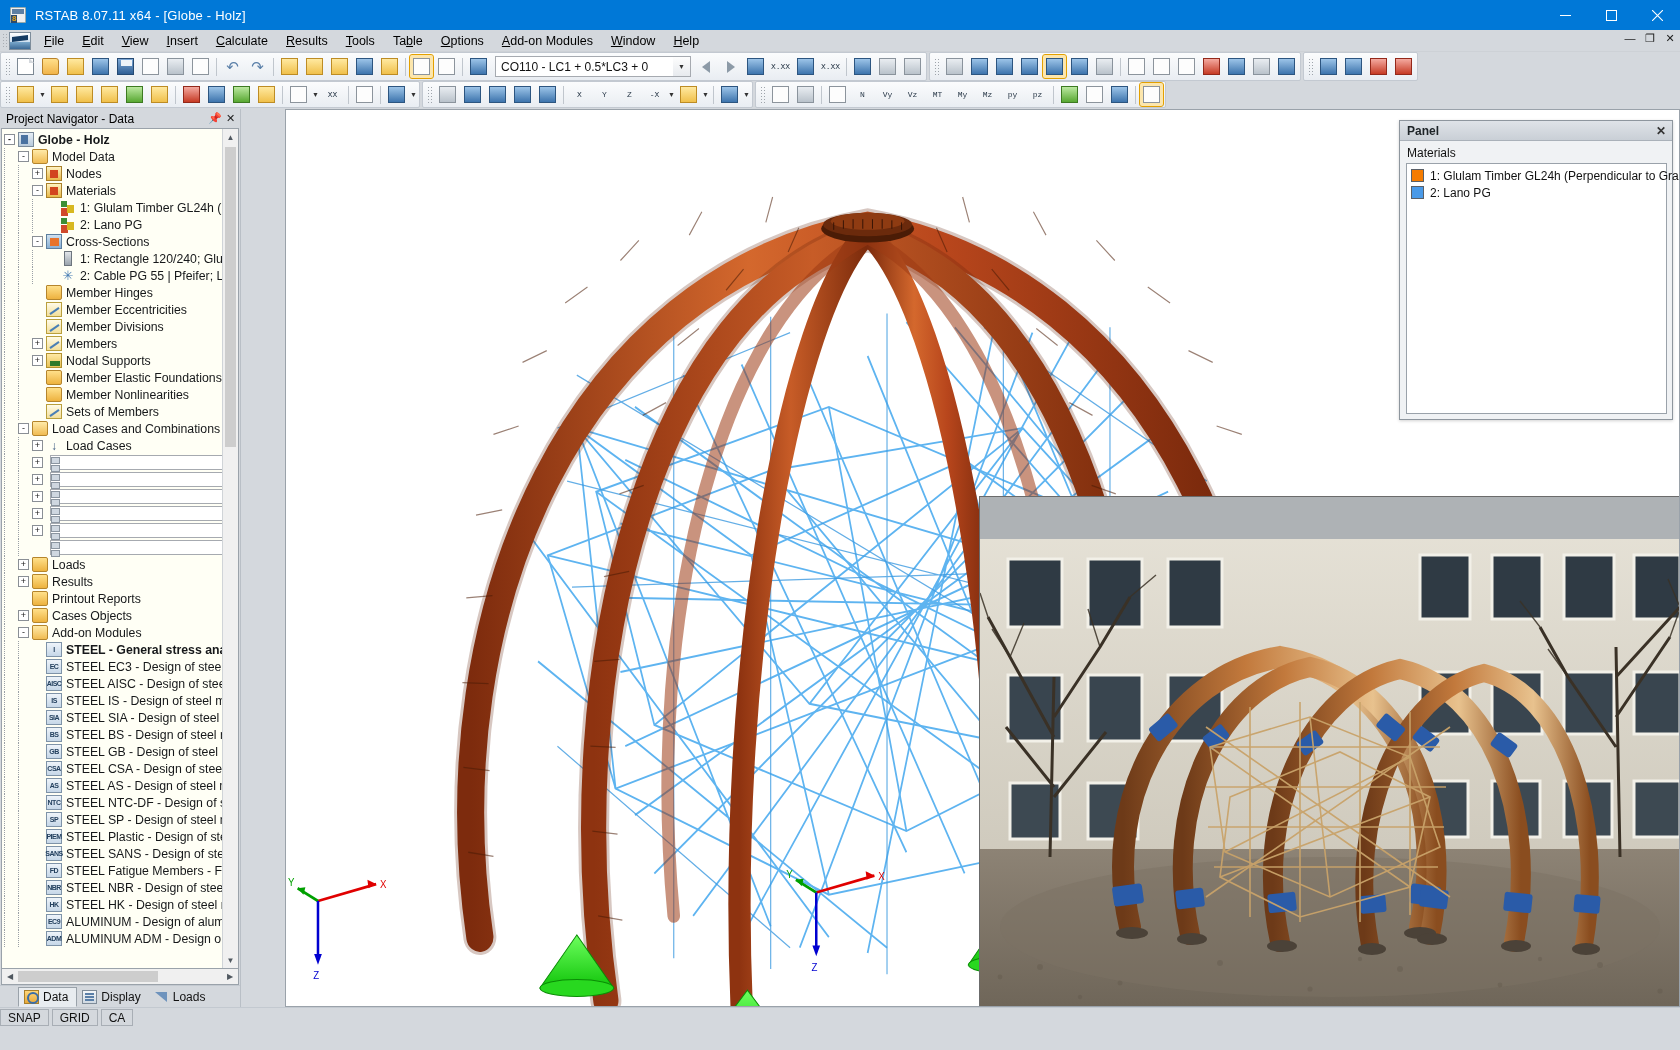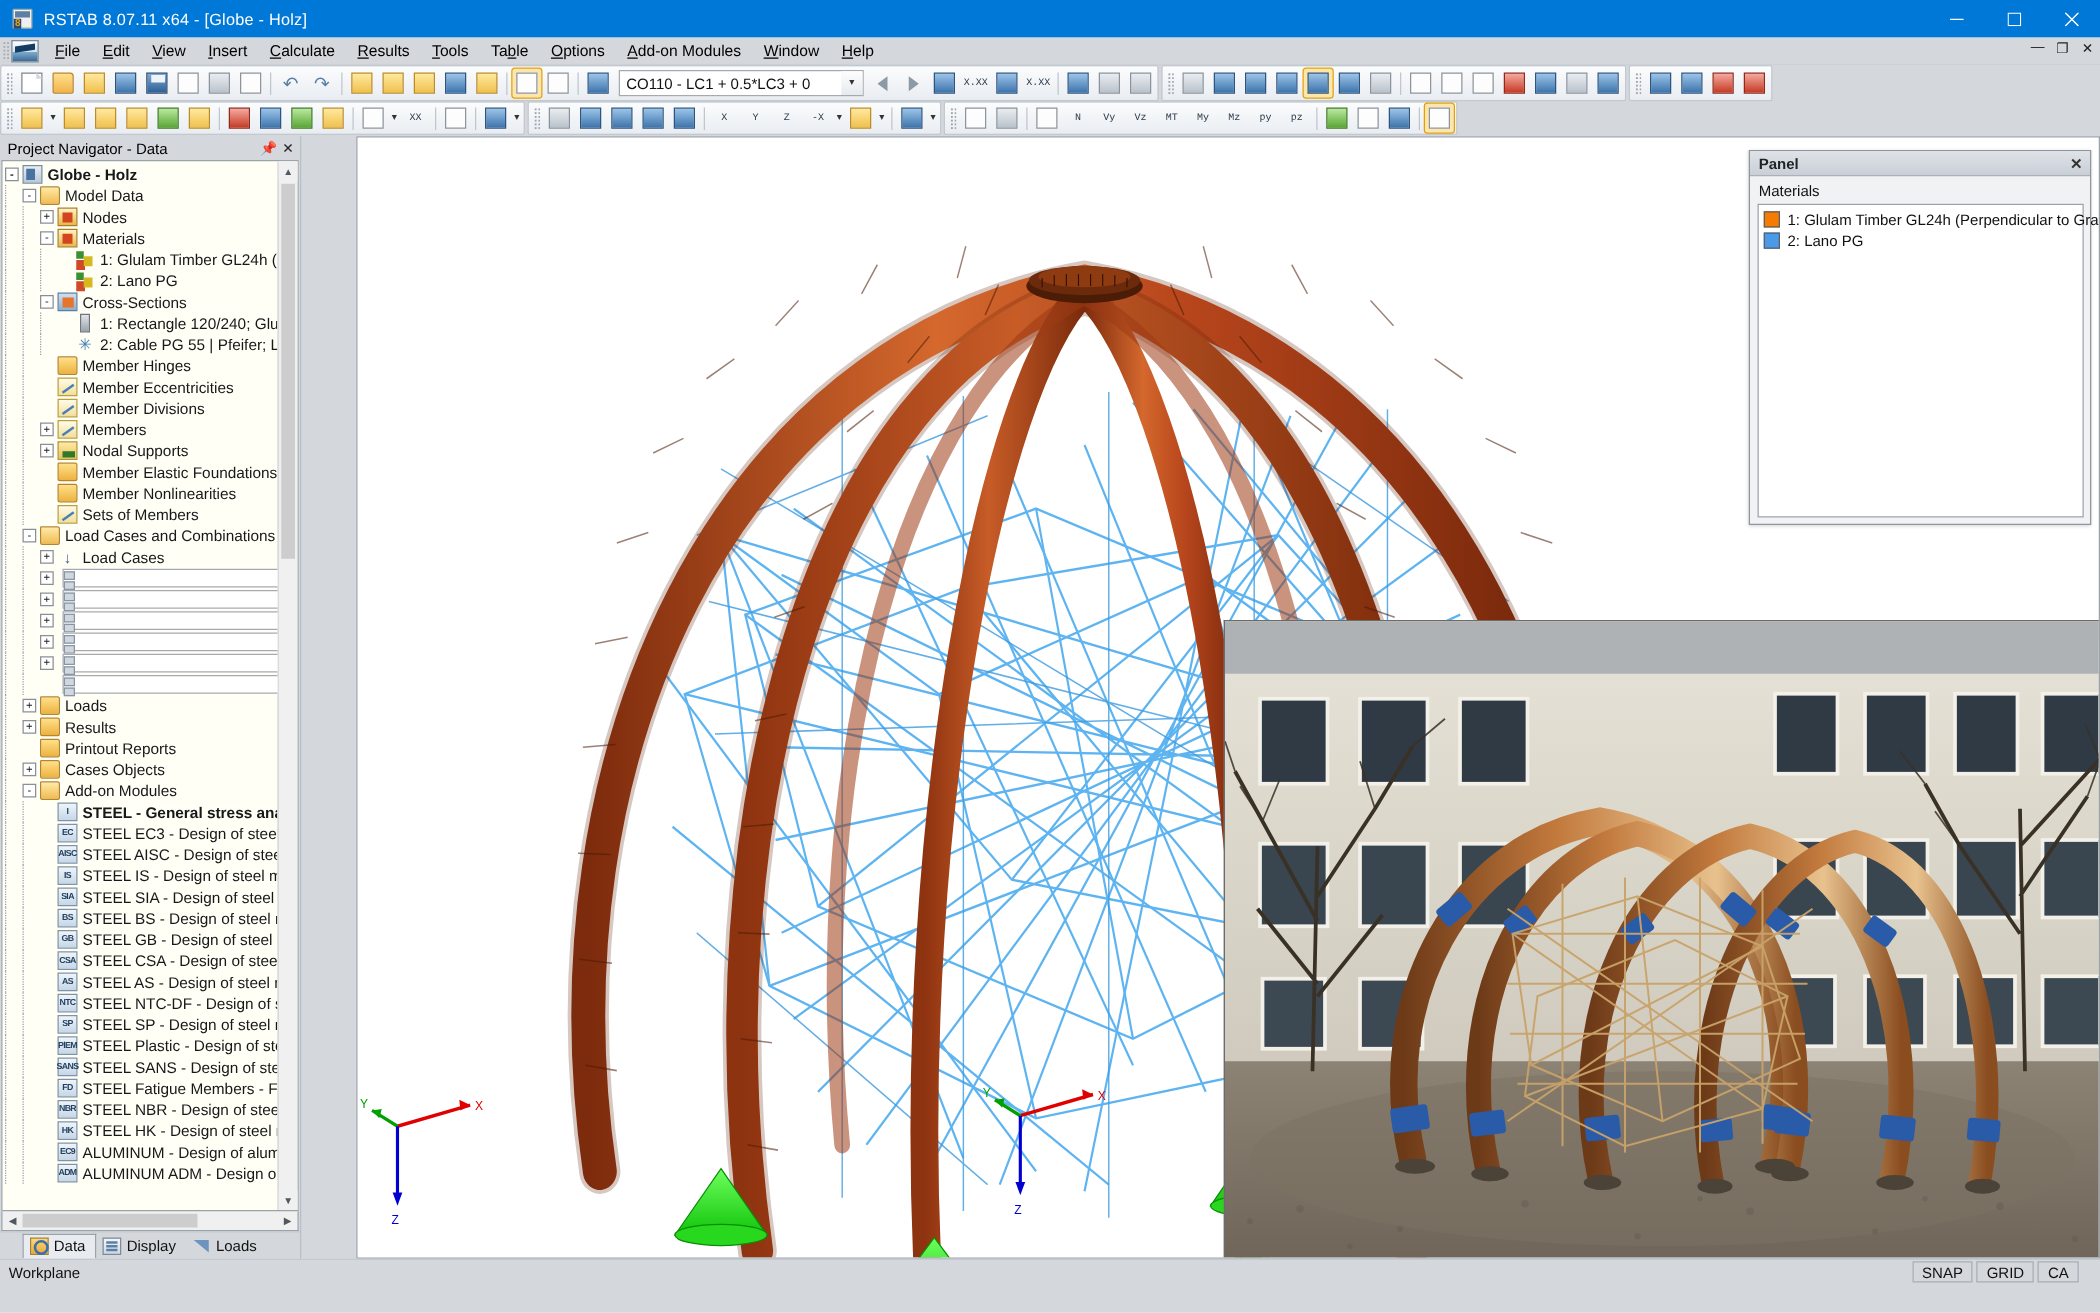--- a/index.html
+++ b/index.html
@@ -1246,19 +1246,18 @@
           <circle cx="380" cy="462" r="2.2"></circle>
             <circle cx="560" cy="462" r="2.2"></circle>
             <circle cx="20" cy="480" r="2.4"></circle>
         </g>
       </svg>
     </div>
   </div>
 </div>
 
 <div class="statusbar">
-  <div class="left">Workplane</div>
   <div class="right" id="statusfields">
       <div class="sfield">SNAP</div>
       <div class="sfield">GRID</div>
       <div class="sfield">CA</div>
     </div>
 </div>
 
 </body></html>

